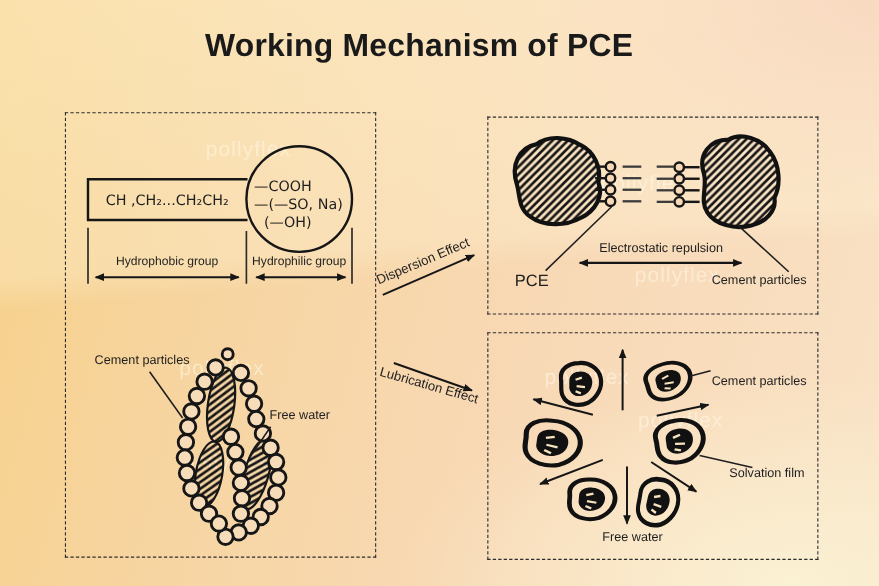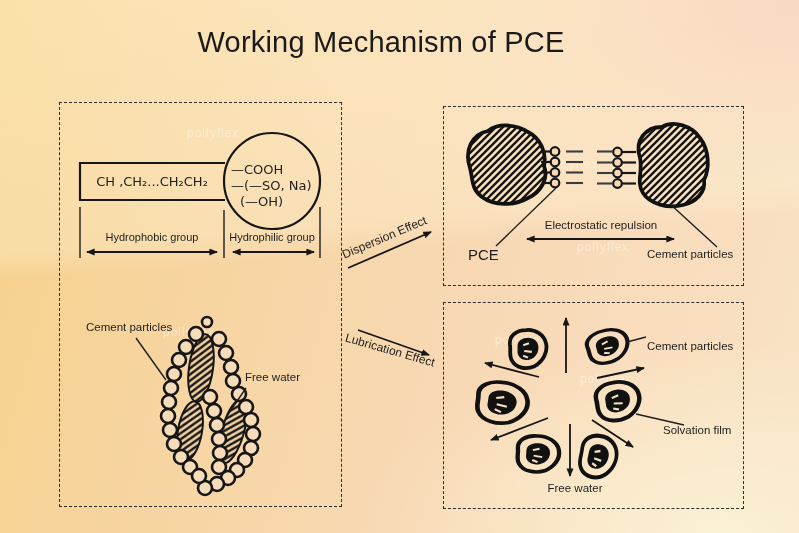--- a/index.html
+++ b/index.html
@@ -7,28 +7,28 @@
     position:relative;width:799px;height:533px;overflow:hidden;
     font-family:"Liberation Sans","DejaVu Sans",sans-serif;
     background:
       radial-gradient(75% 60% at 90% 100%, rgba(251,242,212,0.95), rgba(251,242,212,0) 60%),
       radial-gradient(60% 55% at 100% 0%, rgba(248,215,192,0.85), rgba(248,215,192,0) 65%),
       linear-gradient(175deg, rgba(255,246,216,0.45) 0%, rgba(255,246,216,0.30) 42%, rgba(255,246,216,0) 47%),
       linear-gradient(105deg, #f6d088 0%, #f7d5a2 30%, #f8d9b6 62%, #f9e2c6 100%);
   }
   .page-title{
     position:absolute;left:0;top:26px;width:762px;text-align:center;
-    font-size:29px;font-weight:normal;color:#1a1a1a;letter-spacing:0.2px;
+    font-size:29px;font-weight:bold;color:#1a1a1a;letter-spacing:0.2px;
   }
   .dashed-box{position:absolute;border:1.6px dashed #2d2d2d;background:transparent;}
   #box-left{left:59px;top:102px;width:281px;height:403px;}
   #box-top-right{left:443px;top:106px;width:299px;height:178px;}
   #box-bottom-right{left:443px;top:302px;width:299px;height:205px;}
   .watermark{
-    position:absolute;font-size:12px;letter-spacing:1px;
+    position:absolute;font-size:19px;letter-spacing:1px;
     color:rgba(255,248,232,0.55);pointer-events:none;
   }
   svg text{fill:#1e1e1e;}
   .label{font-size:11.5px;}
   .label-sm{font-size:11px;}
   .chem{font-family:"DejaVu Sans",sans-serif;font-size:13px;}
   .pce{font-size:15px;}
   .effect-label{font-size:12px;}
   #art{position:absolute;left:0;top:0;}
 </style>

